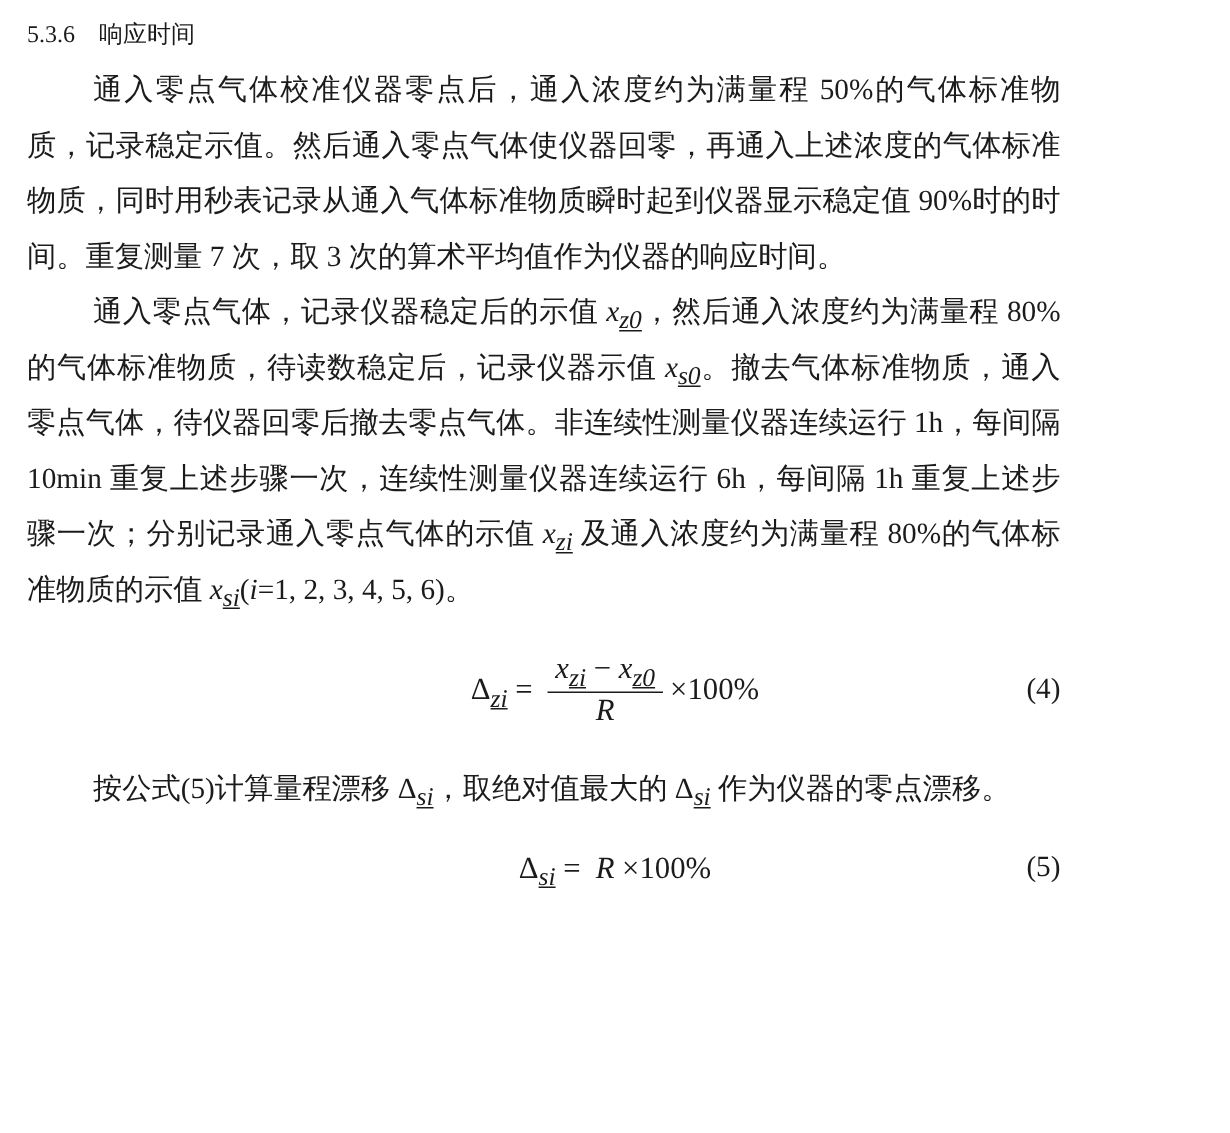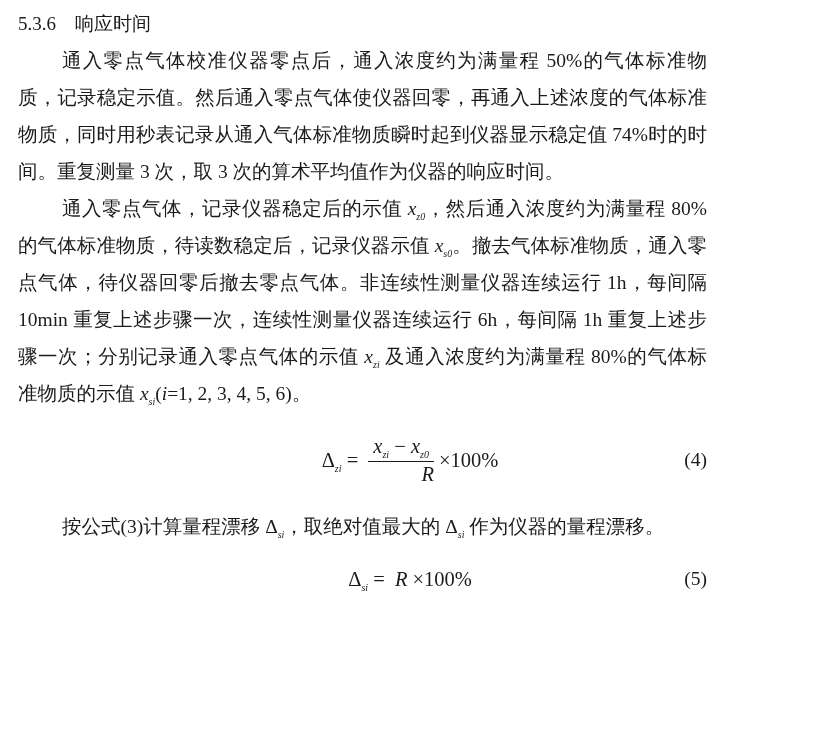--- a/index.html
+++ b/index.html
@@ -10,52 +10,53 @@
     font-family: "Liberation Serif", "DejaVu Serif", serif;
     overflow: hidden;
   }
   .page {
     box-sizing: border-box;
     width: 820px; height: 755px;
     padding: 5px 113px 0 18px;
     overflow: hidden;
   }
   .hd {
-    font-size: 19px;
+    font-size: 16px;
     font-weight: normal;
     margin: 0;
     line-height: 37px;
     white-space: pre;
   }
   .para {
     font-size: 19.5px;
     line-height: 37px;
     margin: 0;
     text-align: justify;
   }
   .indent { text-indent: 44px; }
   .para sub, .formula sub {
-    font-size: 10px;
+    font-size: 17px;
     line-height: 0;
+    text-decoration: underline;
   }
   .it { font-style: italic; }
   .formula-row {
     position: relative;
     text-align: center;
     margin: 21px 0;
     padding-left: 95px;
     font-size: 20.5px;
     line-height: 26px;
   }
   .formula { display: inline-flex; align-items: center; }
   .tok { white-space: pre; }
   .frac {
     display: inline-block;
     vertical-align: middle;
-    text-align: right;
+    text-align: center;
     margin: 0 5px;
   }
   .frac .fnum {
     display: block;
     padding: 1px 5px 2px 5px;
     border-bottom: 1.4px solid #1b1b1b;
     line-height: 25px;
   }
   .frac .fden {
     display: block;
@@ -69,40 +70,40 @@
     font-size: 19.5px;
   }
 </style>
 </head>
 <body>
 
 <div class="page">
 
   <h2 class="hd">5.3.6　响应时间</h2>
 
-  <p class="para indent"><span>通入零点气体校准仪器零点后，通入浓度约为满量程 50%的气体标准物质，记录稳定示值。然后通入零点气体使仪器回零，再通入上述浓度的气体标准物质，同时用秒表记录从通入气体标准物质瞬时起到仪器显示稳定值 74%时的时间。重复测量 3 次，取 3 次的算术平均值作为仪器的响应时间。</span></p>
+  <p class="para indent"><span>通入零点气体校准仪器零点后，通入浓度约为满量程 50%的气体标准物质，记录稳定示值。然后通入零点气体使仪器回零，再通入上述浓度的气体标准物质，同时用秒表记录从通入气体标准物质瞬时起到仪器显示稳定值 90%时的时间。重复测量 7 次，取 3 次的算术平均值作为仪器的响应时间。</span></p>
 
 
 
   <p class="para indent"><span>通入零点气体，记录仪器稳定后的示值 </span><span class="it">x</span><sub class="it">z0</sub><span>，然后通入浓度约为满量程 80%的气体标准物质，待读数稳定后，记录仪器示值 </span><span class="it">x</span><sub class="it">s0</sub><span>。撤去气体标准物质，通入零点气体，待仪器回零后撤去零点气体。非连续性测量仪器连续运行 1h，每间隔 10min 重复上述步骤一次，连续性测量仪器连续运行 6h，每间隔 1h 重复上述步骤一次；分别记录通入零点气体的示值 </span><span class="it">x</span><sub class="it">zi</sub><span> 及通入浓度约为满量程 80%的气体标准物质的示值 </span><span class="it">x</span><sub class="it">si</sub><span>(</span><span class="it">i</span><span>=1, 2, 3, 4, 5, 6)。</span></p>
 
 
   <div class="formula-row">
     <span class="formula">
         <span class="tok"><span>Δ</span><sub class="it">zi</sub><span> = </span></span>
         <span class="frac">
         <span class="fnum"><span class="it">x</span><sub class="it">zi</sub><span> − </span><span class="it">x</span><sub class="it">z0</sub></span>
         <span class="fden"><span class="it">R</span></span>
       </span>
         <span class="tok"><span>×100%</span></span>
       </span>
     <span class="eq-num">(4)</span>
   </div>
 
-  <p class="para indent"><span>按公式(3)计算量程漂移 </span><span>Δ</span><sub class="it">si</sub><span>，取绝对值最大的 </span><span>Δ</span><sub class="it">si</sub><span> 作为仪器的量程漂移。</span></p>
+  <p class="para indent"><span>按公式(5)计算量程漂移 </span><span>Δ</span><sub class="it">si</sub><span>，取绝对值最大的 </span><span>Δ</span><sub class="it">si</sub><span> 作为仪器的零点漂移。</span></p>
 
   <div class="formula-row">
     <span class="formula">
         <span class="tok"><span>Δ</span><sub class="it">si</sub><span> = </span></span>
         <span class="frac">
         <span class="fden"><span class="it">R</span></span>
       </span>
         <span class="tok"><span>×100%</span></span>
       </span>
     <span class="eq-num">(5)</span>

